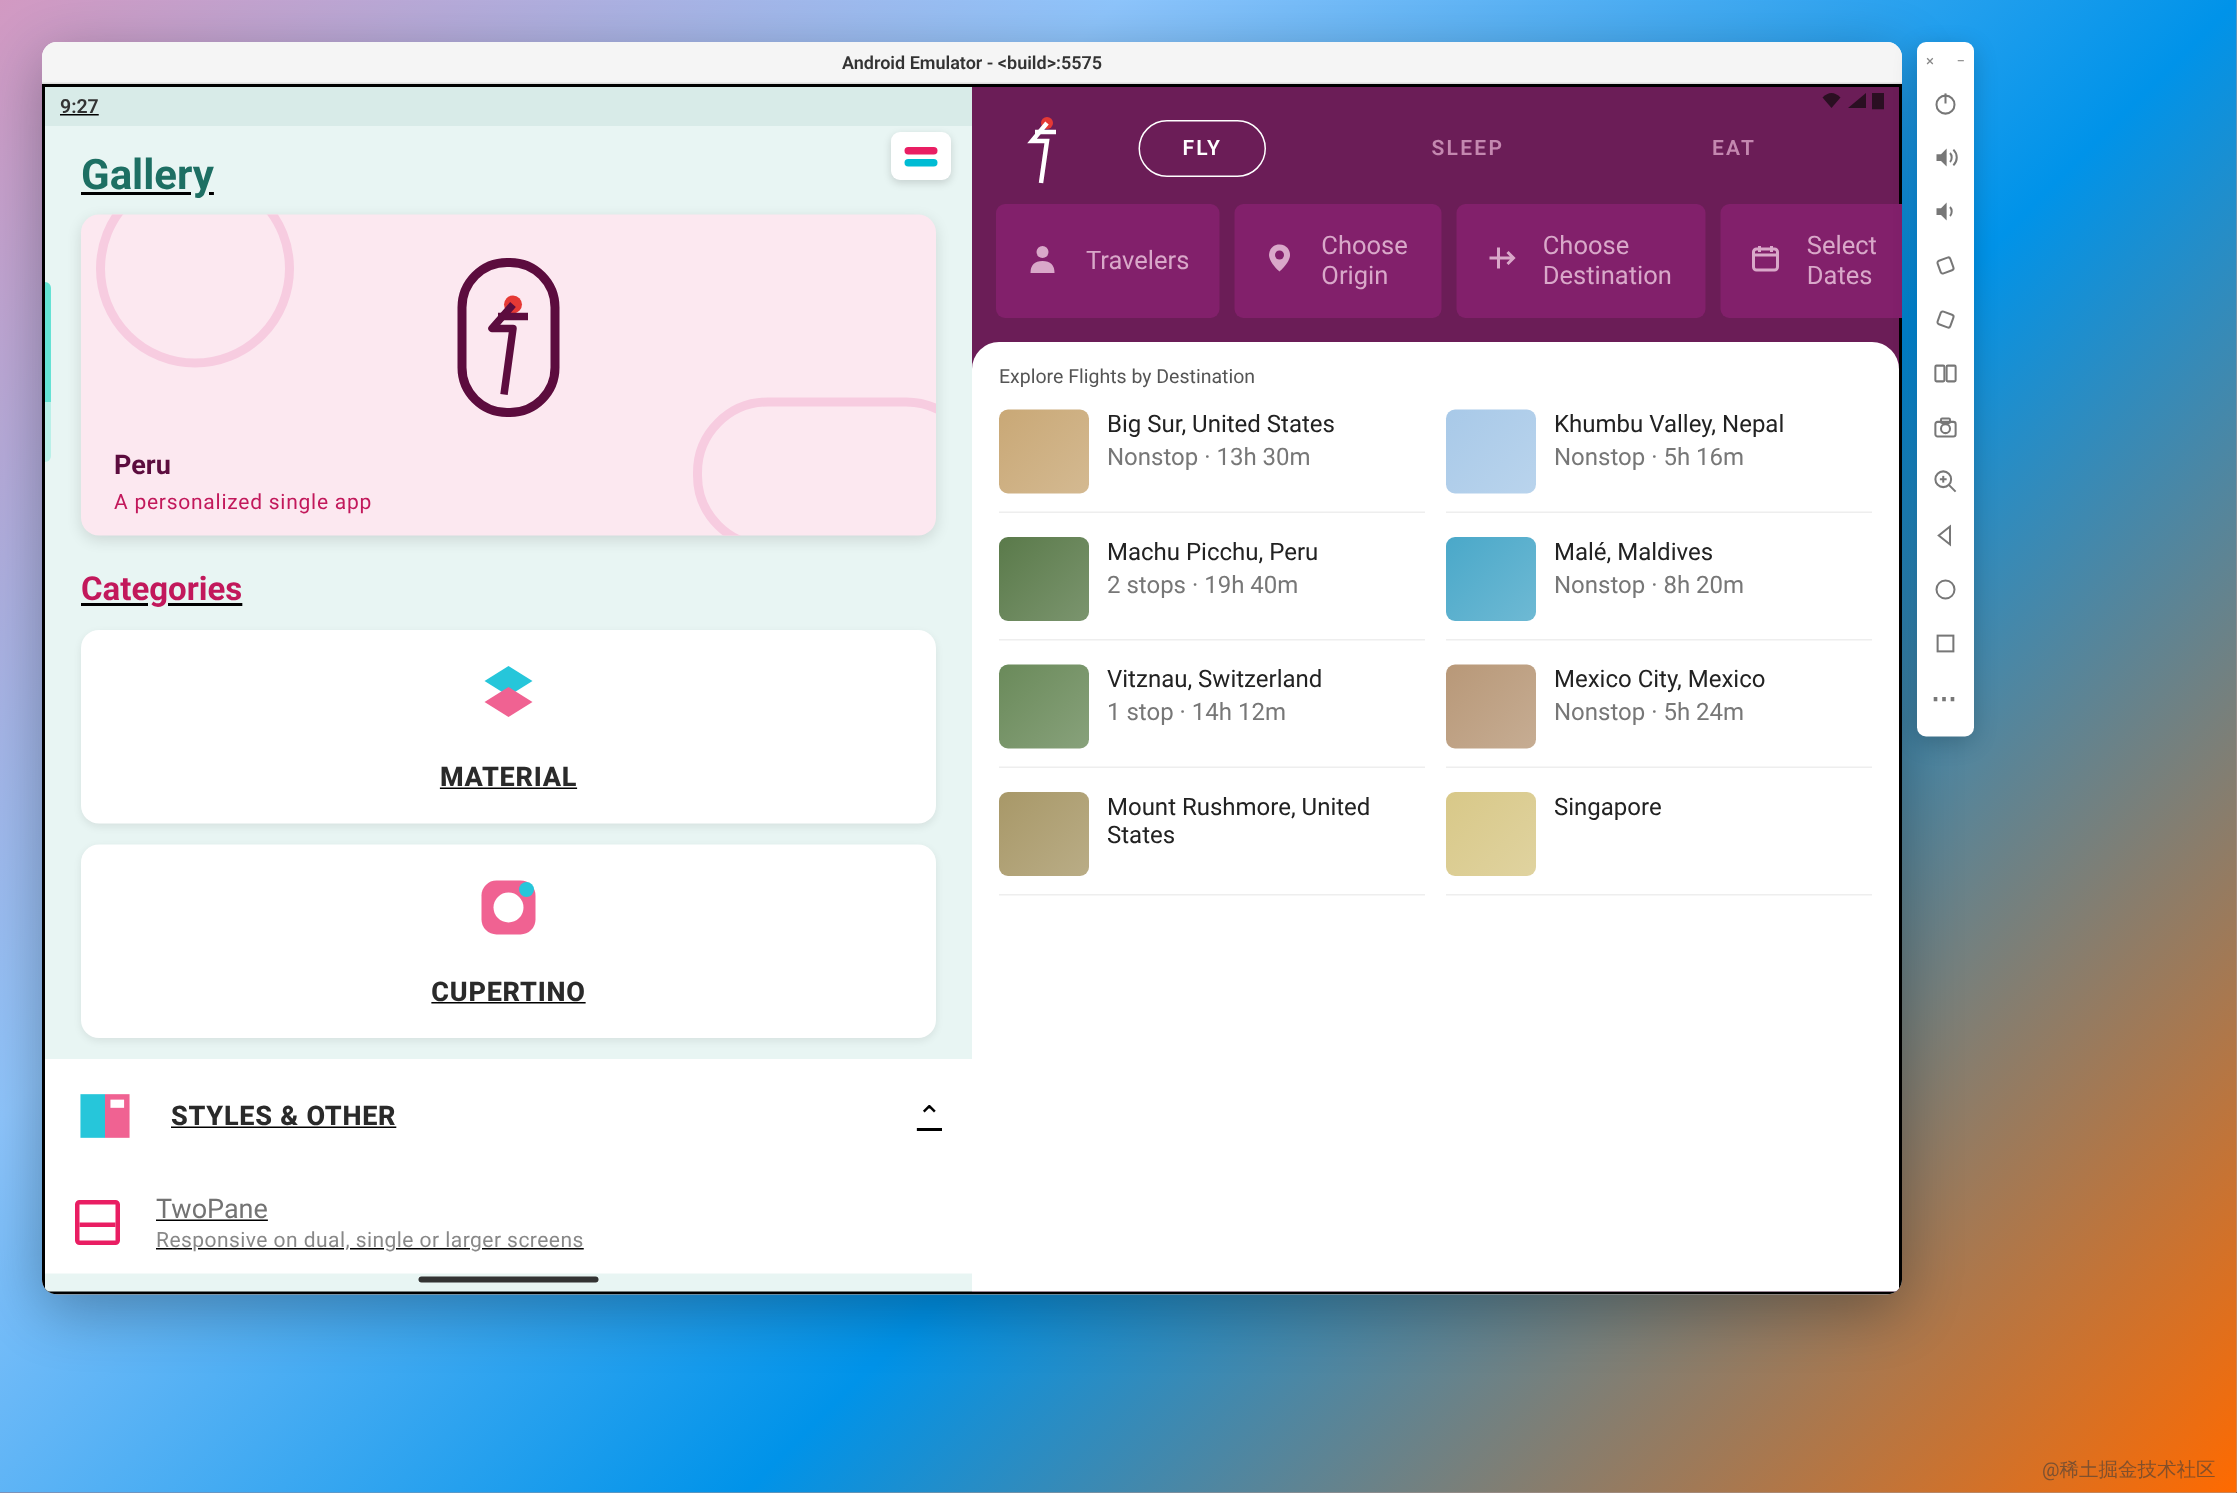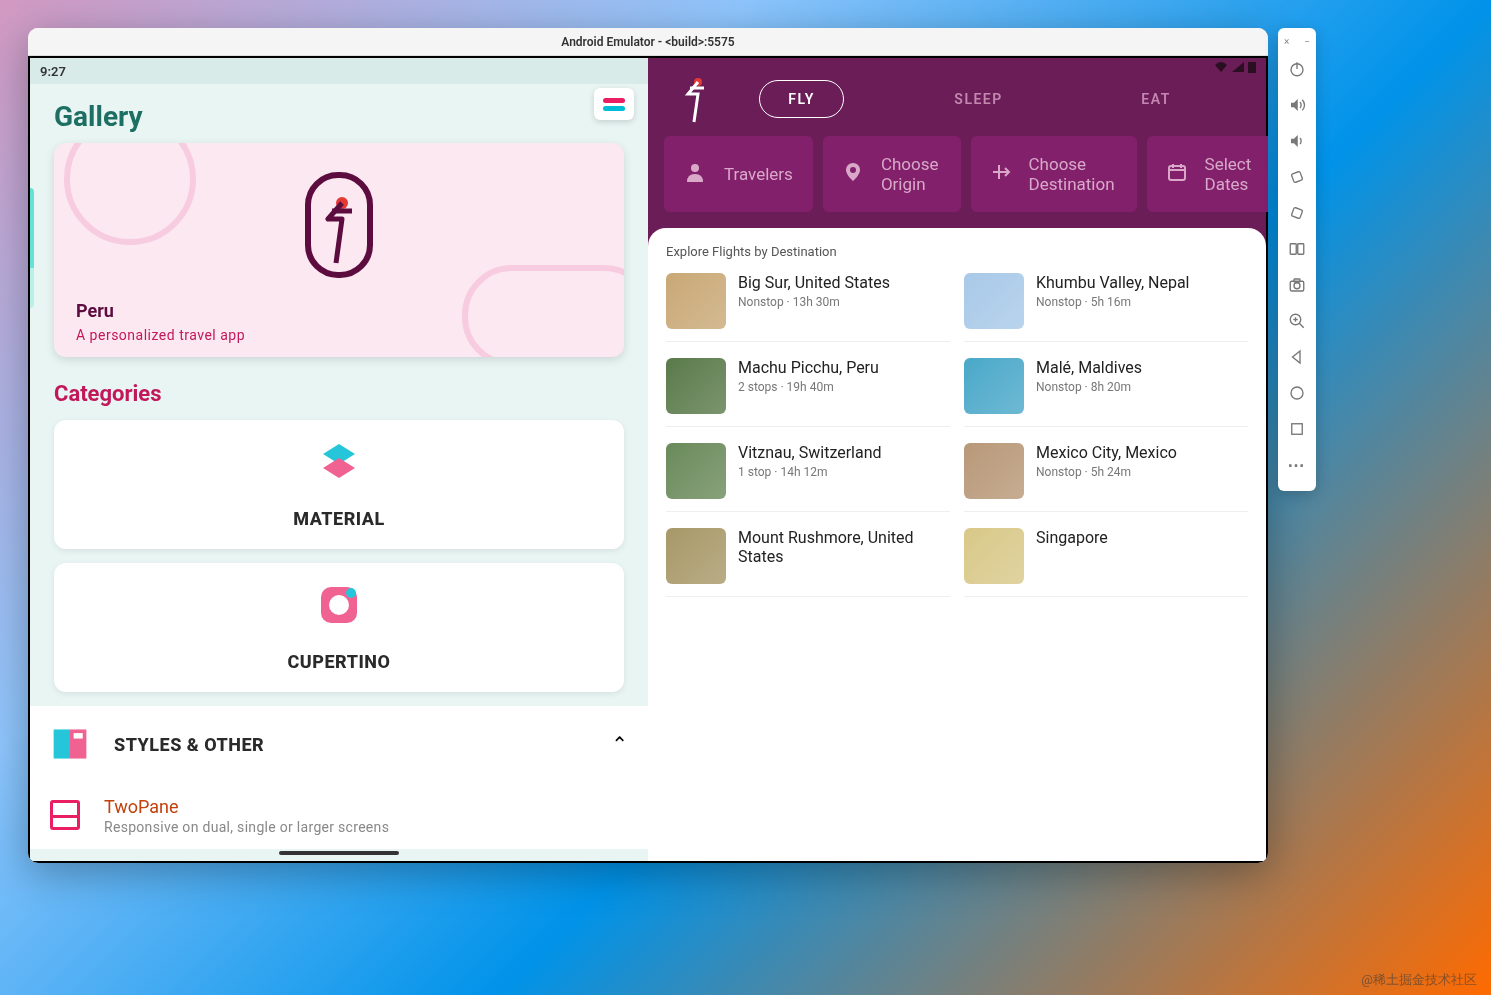--- a/index.html
+++ b/index.html
@@ -49,20 +49,21 @@
   width: 100%;
   height: 100%;
   background: #000;
   position: relative;
 }
 .left-pane {
   width: 50%;
   background: #e8f5f3;
   position: relative;
   overflow: hidden;
+  text-decoration: underline;
 }
 .right-pane {
   width: 50%;
   background: #6b1d57;
   position: relative;
   display: flex;
   flex-direction: column;
 }
 .status-bar {
   height: 26px;
@@ -208,21 +209,21 @@
   position: relative;
   margin-top: 4px;
 }
 .two-pane-icon::after {
   content: "";
   position: absolute;
   left: 0; right: 0; top: 50%;
   border-top: 3px solid #e91e63;
 }
 .item-text { flex: 1; }
-.item-title { font-size: 18px; color: #c2410c; }
+.item-title { font-size: 18px; color: #737373; }
 .item-sub {
   font-size: 14px;
   color: #888;
   letter-spacing: 0.3px;
   margin-top: 2px;
 }
 .home-indicator {
   position: absolute;
   bottom: 6px;
   left: 50%;
@@ -286,21 +287,21 @@
   gap: 16px 14px;
 }
 .dest-card { display: flex; gap: 12px; align-items: flex-start; border-bottom: 1px solid #eee; padding-bottom: 12px; }
 .dest-thumb {
   width: 60px; height: 56px;
   border-radius: 6px;
   flex-shrink: 0;
 }
 .dest-info { flex: 1; min-width: 0; }
 .dest-name { font-size: 16px; color: #222; line-height: 1.2; }
-.dest-detail { font-size: 12px; color: #777; margin-top: 3px; }
+.dest-detail { font-size: 16px; color: #777; margin-top: 3px; }
 
 
 .toolbar {
   position: absolute;
   top: 28px;
   left: 1278px;
   width: 38px;
   background: #fff;
   border-radius: 6px;
   box-shadow: 0 4px 16px rgba(0,0,0,0.2);
@@ -371,21 +372,21 @@
         </div>
 
         <div class="crane-card">
           <svg class="crane-logo-card" width="90" height="120" viewBox="0 0 90 120">
             <rect x="14" y="6" width="62" height="100" rx="30" fill="none" stroke="#5c0c3e" stroke-width="6"></rect>
             <circle cx="48" cy="34" r="6" fill="#e53935"></circle>
             <path d="M 48 34 L 34 50 L 48 50 L 42 94" fill="none" stroke="#5c0c3e" stroke-width="5" stroke-linejoin="round"></path>
             <path d="M 38 42 L 58 42" stroke="#5c0c3e" stroke-width="5"></path>
           </svg>
           <div class="crane-title">Peru</div>
-          <div class="crane-subtitle">A personalized travel app</div>
+          <div class="crane-subtitle">A personalized single app</div>
         </div>
 
         <div class="categories-label">Categories</div>
 
         <div class="category-card">
           <svg class="cat-icon" viewBox="0 0 44 44">
             <path d="M22 4 L38 14 L22 24 L6 14 Z" fill="#26c6da"></path>
             <path d="M22 18 L38 28 L22 38 L6 28 Z" fill="#f06292"></path>
           </svg>
           <div class="cat-label">MATERIAL</div>

